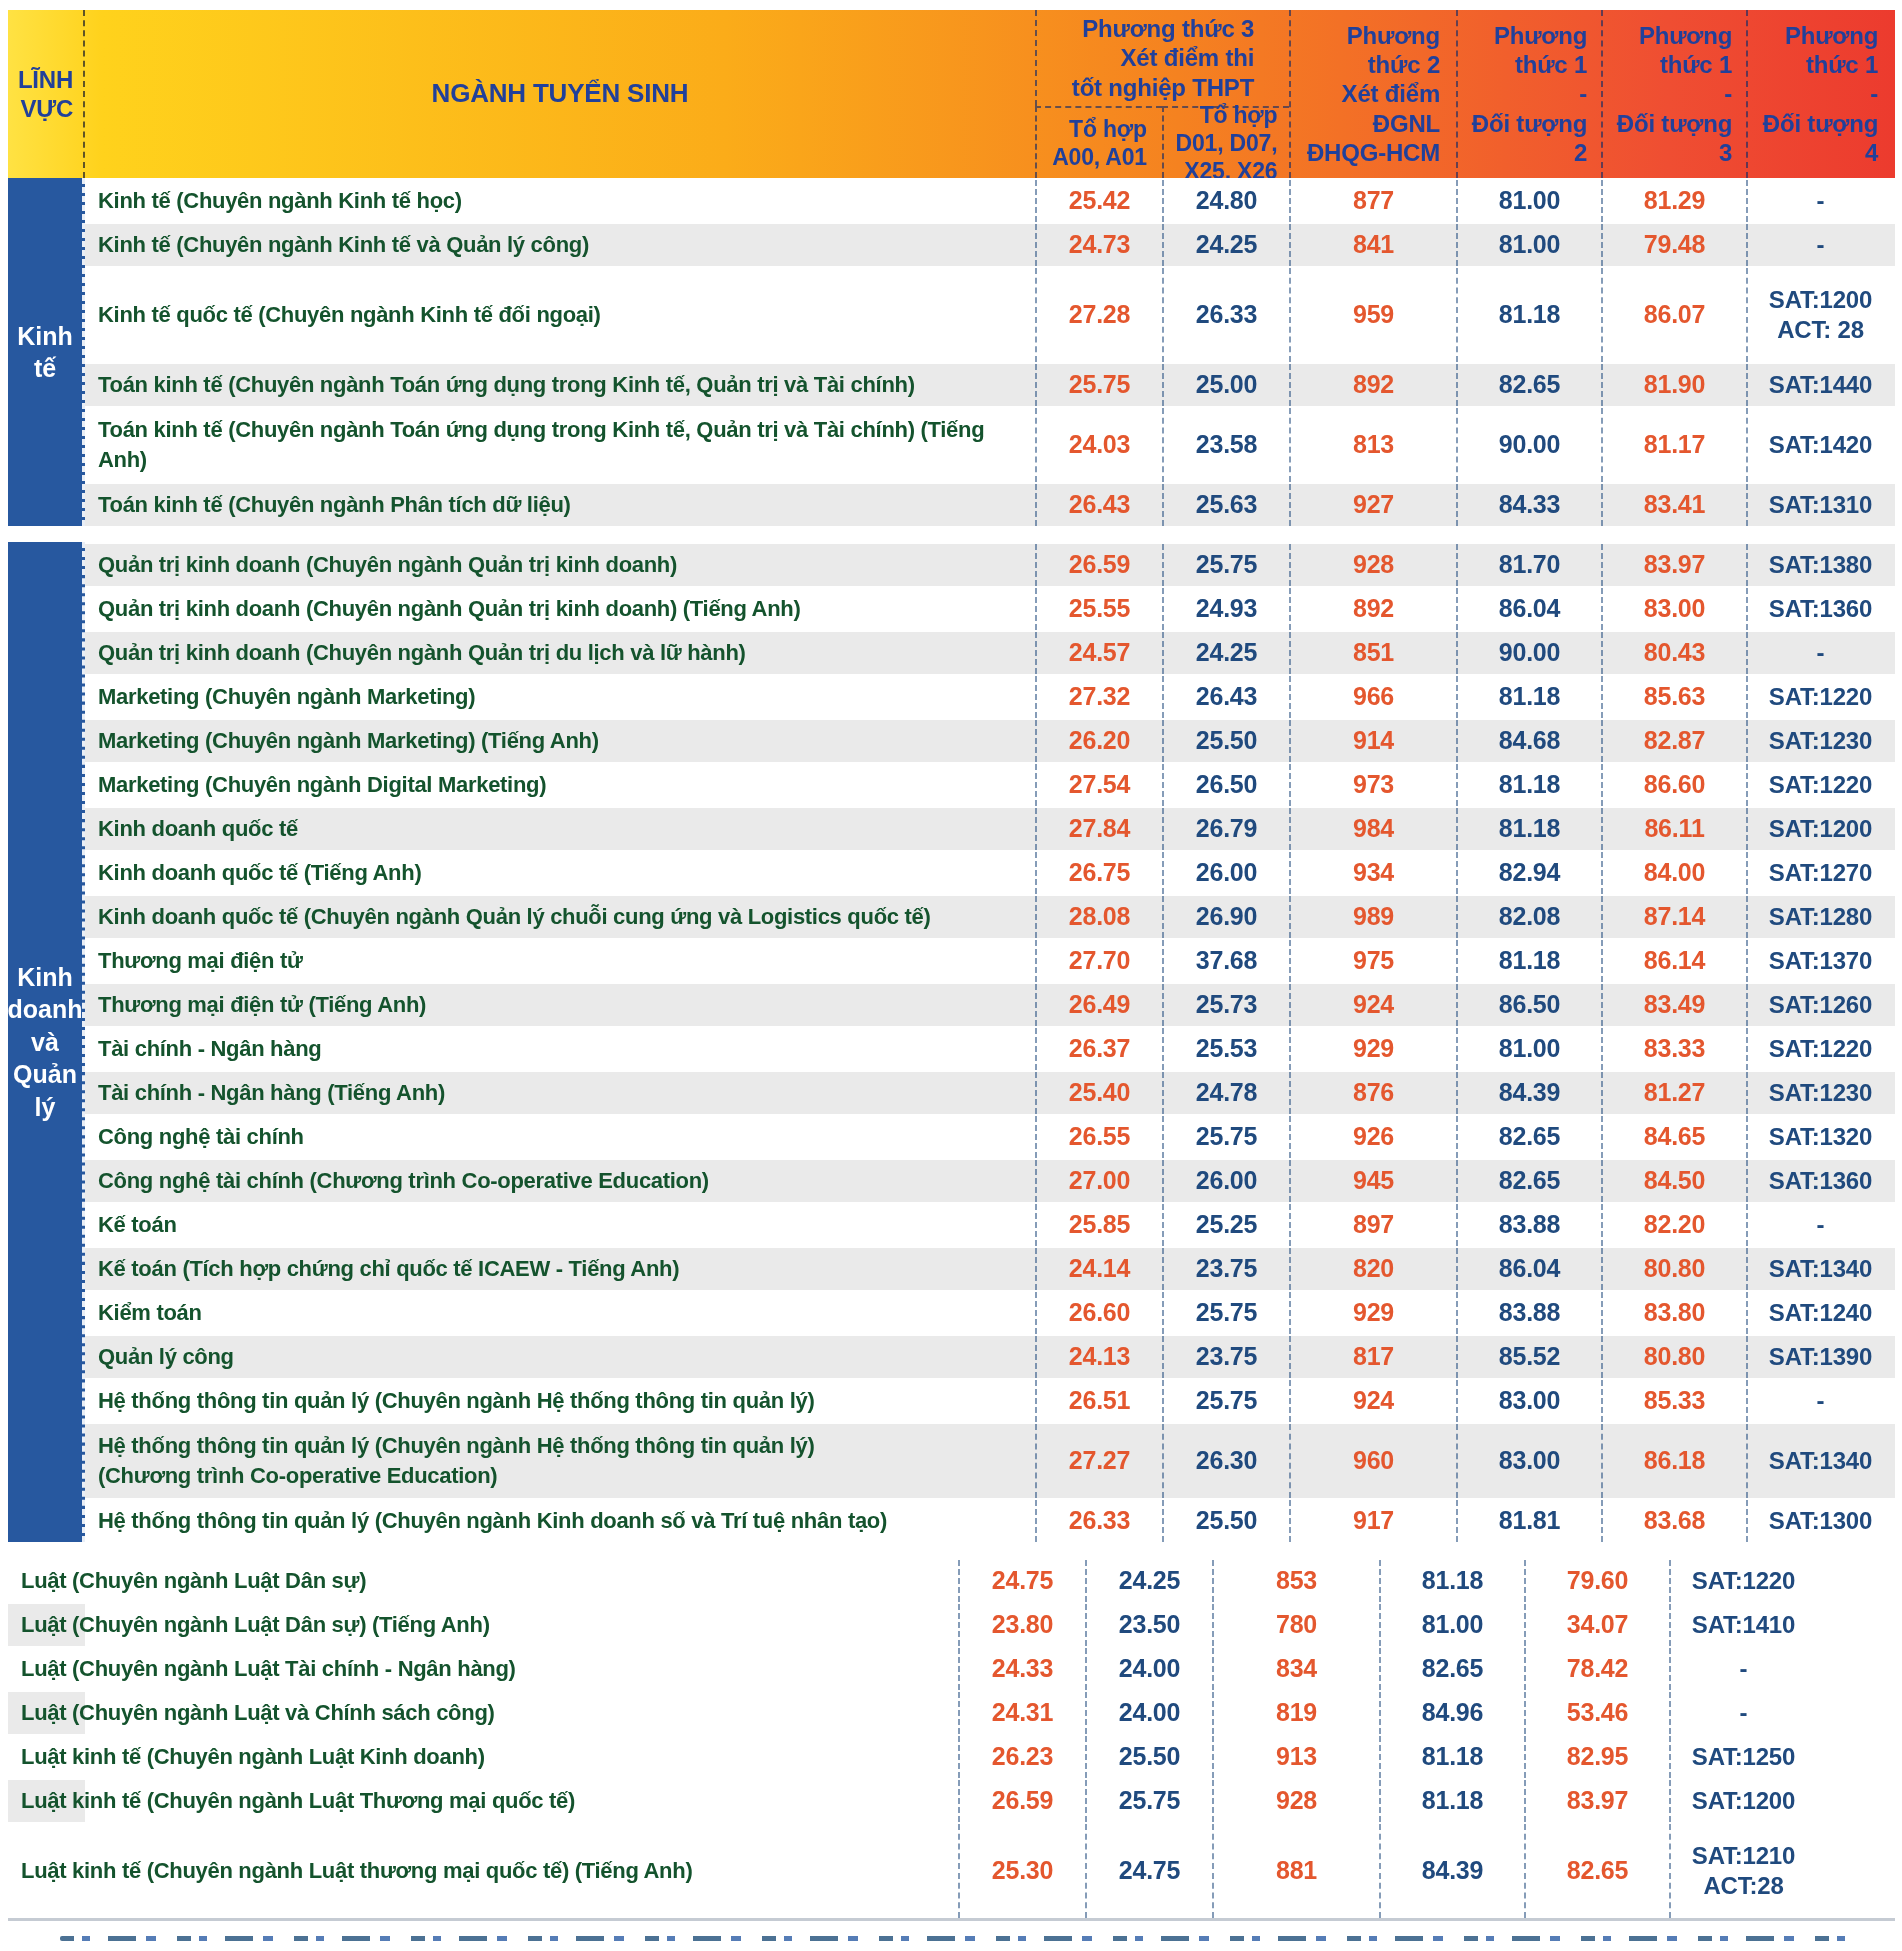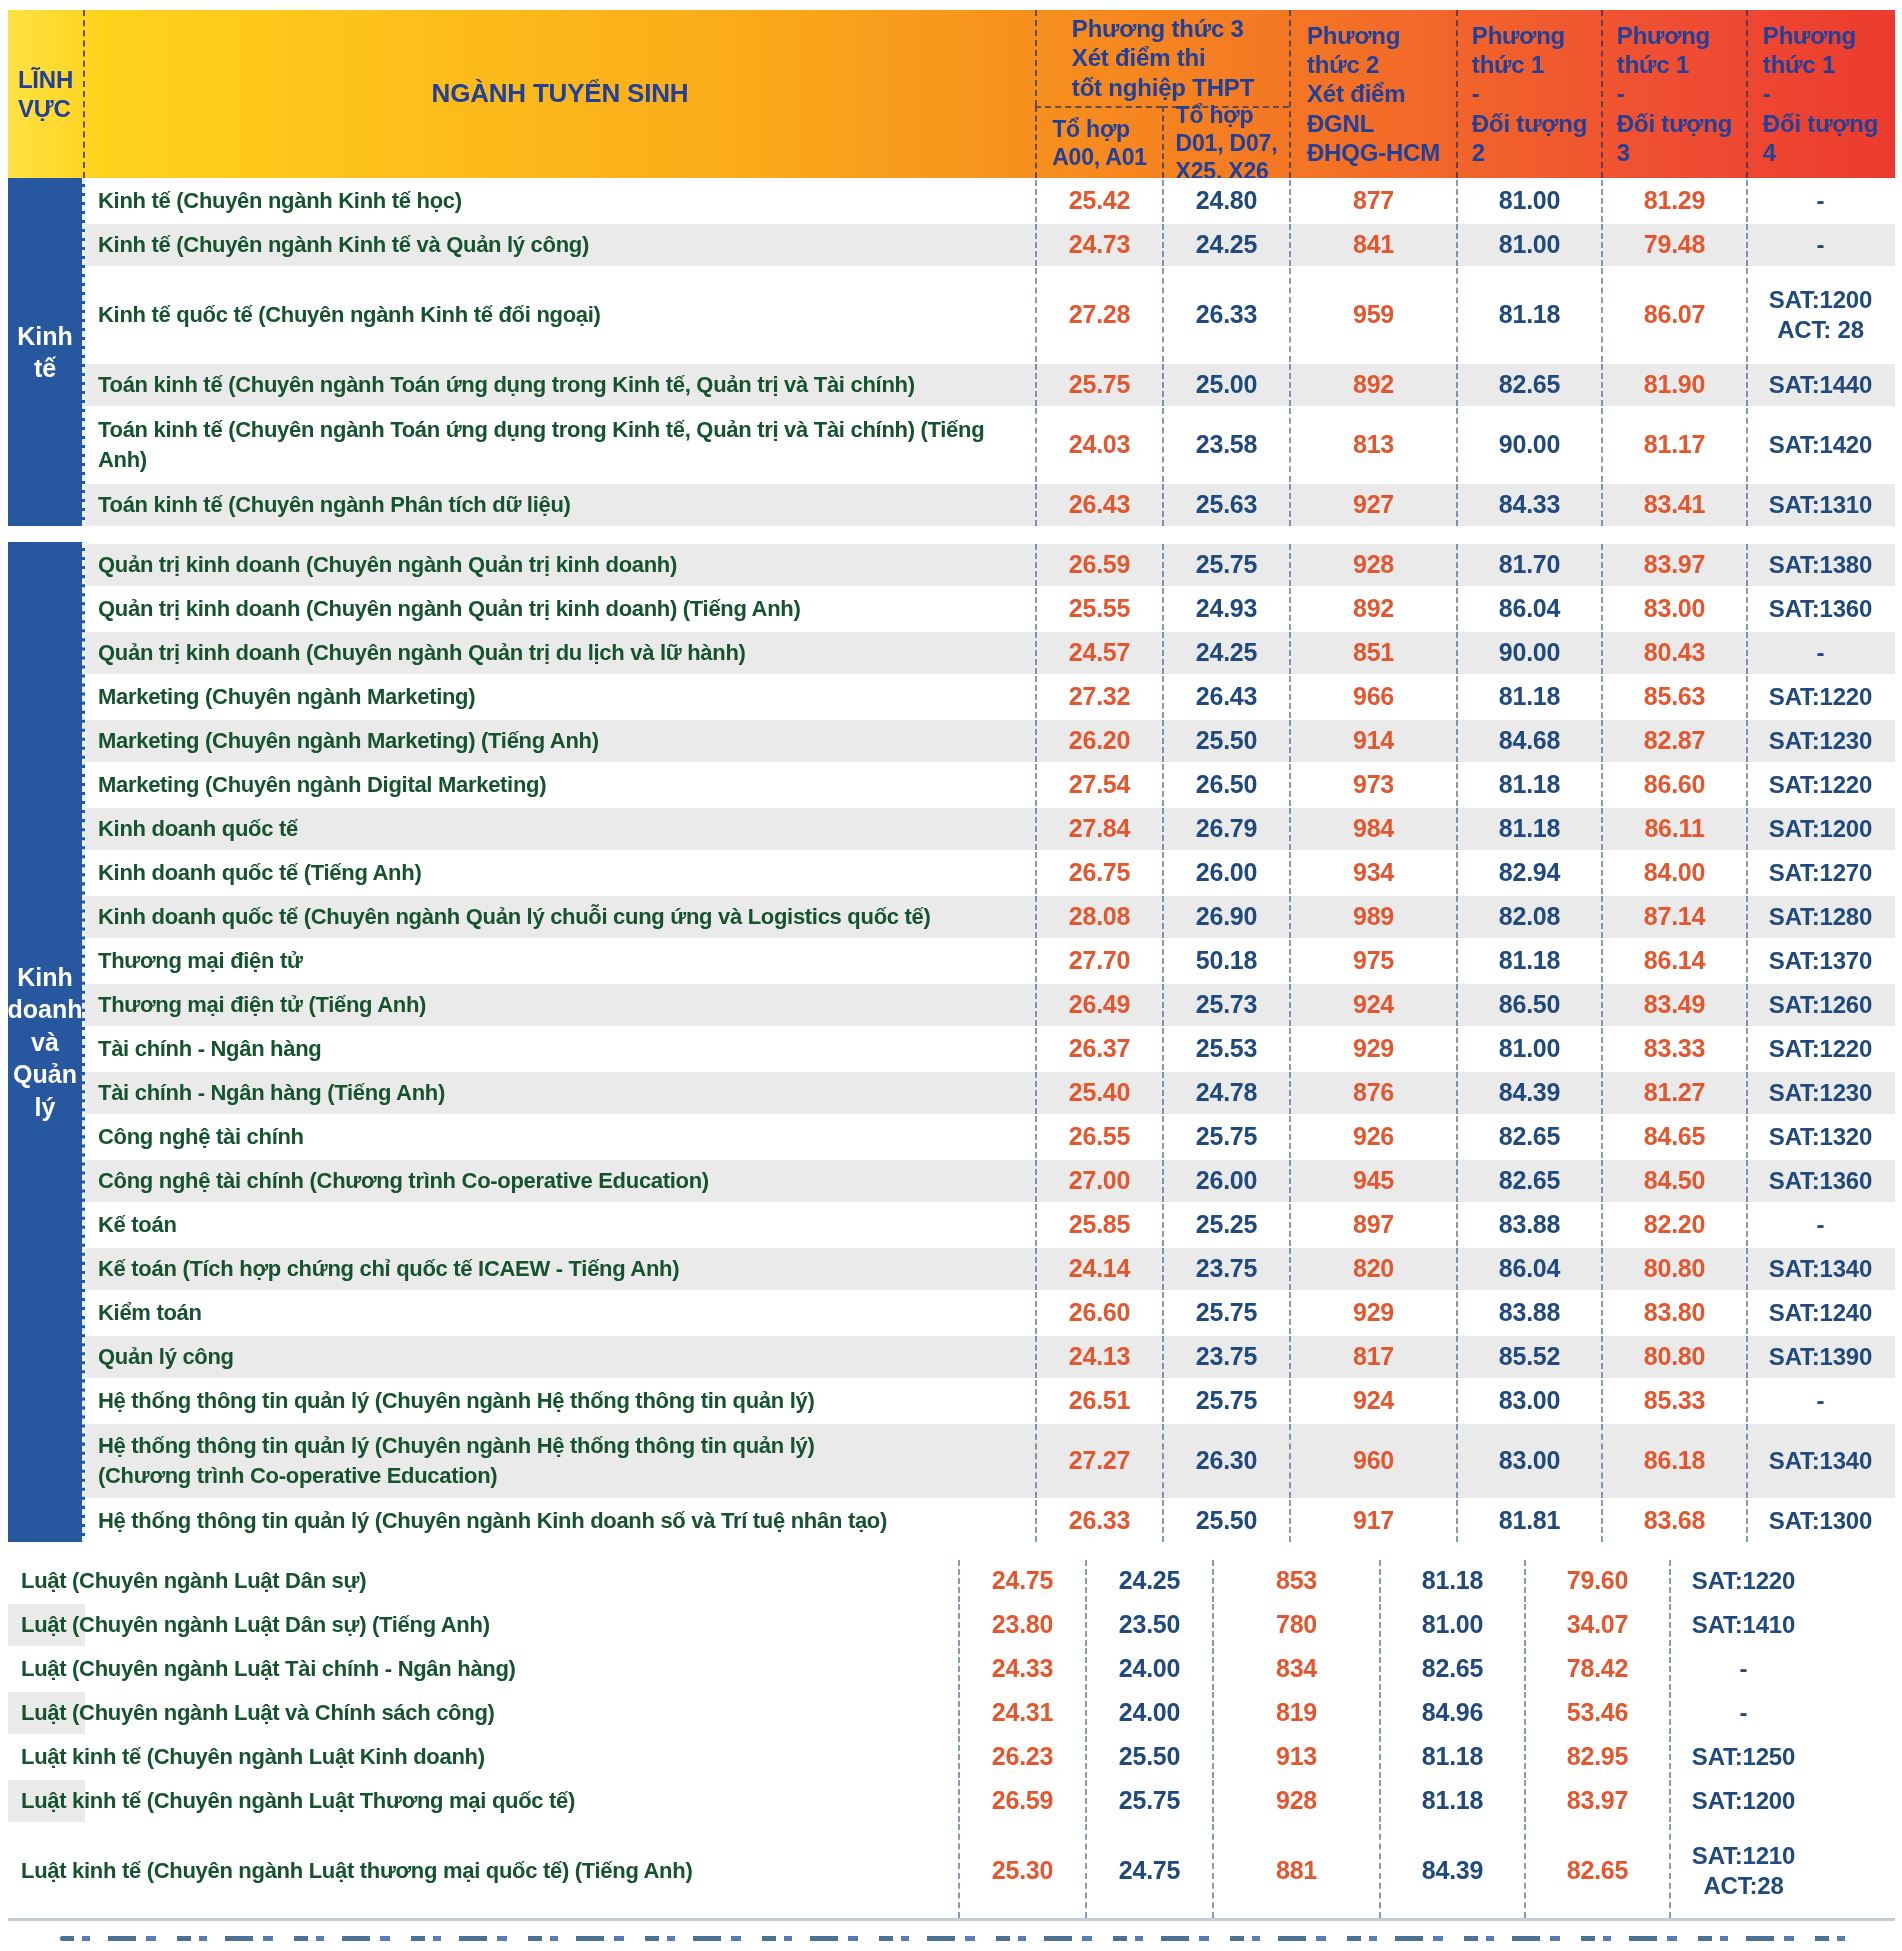--- a/index.html
+++ b/index.html
@@ -12,21 +12,21 @@
 
   
   .hdr{
     display:grid;
     grid-template-columns:77px 950px 127px 127px 167px 145px 145px 147px;
     grid-template-rows:96px 72px;
     background:linear-gradient(90deg,#FFE243 0%,#FFD21C 5%,#FBAC19 38%,#F58220 62%,#EF4E32 88%,#EC3B2E 100%);
     color:#21409A;
   }
   .hcell{
-    display:flex;align-items:center;justify-content:center;text-align:left;
+    display:flex;align-items:center;justify-content:center;text-align:right;
     white-space:pre-line;line-height:1.22;font-size:24px;letter-spacing:-0.2px;
   }
   .hc-field{grid-column:1;grid-row:1/3;border-right:2px dashed rgba(40,40,40,.75);}
   .hc-major{grid-column:2;grid-row:1/3;font-size:26px;}
   .hc-m3   {grid-column:3/5;grid-row:1;border-left:2px dashed rgba(25,45,100,.65);}
   .hc-sub1 {grid-column:3;grid-row:2;border-left:2px dashed rgba(25,45,100,.65);border-top:2px dashed rgba(25,45,100,.65);font-size:23px;}
   .hc-sub2 {grid-column:4;grid-row:2;border-left:2px dashed rgba(25,45,100,.65);border-top:2px dashed rgba(25,45,100,.65);font-size:23px;}
   .hc-m2   {grid-column:5;grid-row:1/3;border-left:2px dashed rgba(25,45,100,.65);}
   .hc-dt2  {grid-column:6;grid-row:1/3;border-left:2px dashed rgba(25,45,100,.65);}
   .hc-dt3  {grid-column:7;grid-row:1/3;border-left:2px dashed rgba(25,45,100,.65);}
@@ -258,21 +258,21 @@
             <div class="cell orange">28.08</div>
             <div class="cell navy">26.90</div>
             <div class="cell orange">989</div>
             <div class="cell navy">82.08</div>
             <div class="cell orange">87.14</div>
             <div class="cell navy dt4">SAT:1280</div>
           </div>
           <div class="row white n">
             <div class="cell major">Thương mại điện tử</div>
             <div class="cell orange">27.70</div>
-            <div class="cell navy">50.18</div>
+            <div class="cell navy">37.68</div>
             <div class="cell orange">975</div>
             <div class="cell navy">81.18</div>
             <div class="cell orange">86.14</div>
             <div class="cell navy dt4">SAT:1370</div>
           </div>
           <div class="row gray n">
             <div class="cell major">Thương mại điện tử (Tiếng Anh)</div>
             <div class="cell orange">26.49</div>
             <div class="cell navy">25.73</div>
             <div class="cell orange">924</div>

